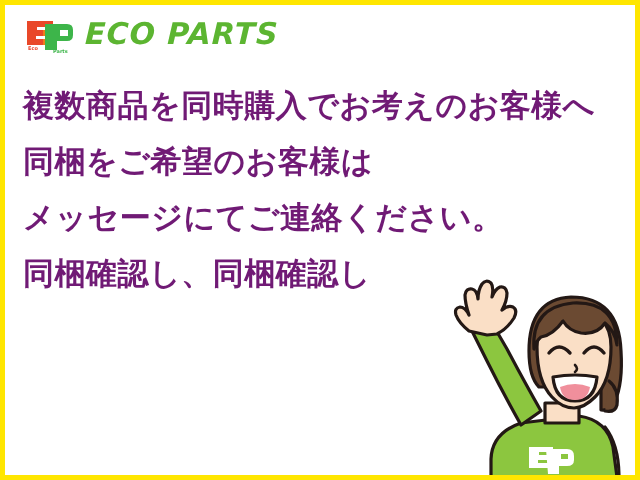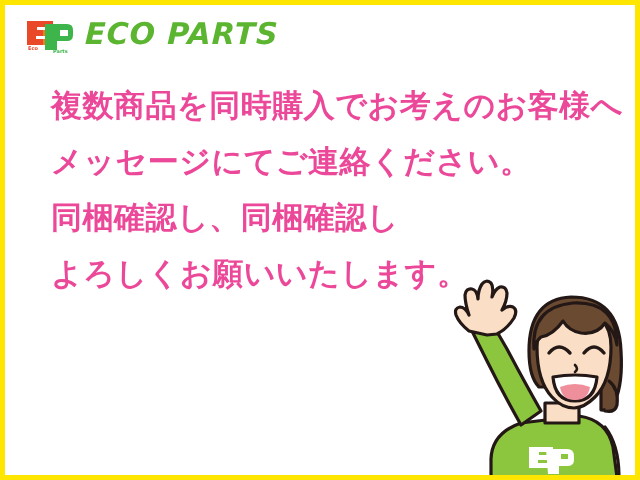--- a/index.html
+++ b/index.html
@@ -53,25 +53,24 @@
   .message {
     position: absolute;
     left: 18px;
     top: 72px;
     width: 600px;
   }
   .msg-line {
     font-family: "DejaVu Sans", "Liberation Sans", sans-serif;
     font-size: 31px;
     font-weight: bold;
-    color: #ec4899;
+    color: #701a75;
     line-height: 56px;
     white-space: nowrap;
     letter-spacing: 0.5px;
-    margin-left: 28px;
   }
   
   .character {
     position: absolute;
     right: -4px;
     bottom: -2px;
     width: 210px;
     height: 200px;
     pointer-events: none;
   }
@@ -100,23 +99,23 @@
         <text x="5" y="35" font-family="DejaVu Sans, sans-serif" font-size="5" font-weight="bold" fill="#e8432a">Eco</text>
         <text x="30" y="37.5" font-family="DejaVu Sans, sans-serif" font-size="5" font-weight="bold" fill="#3db54a">Parts</text>
       </svg>
     </div>
 
     <div class="brand-text">ECO PARTS</div>
   </div>
 
   <div class="message">
     <div class="msg-line">複数商品を同時購入でお考えのお客様へ</div>
+    <div class="msg-line">同梱をご希望のお客様は</div>
     <div class="msg-line">メッセージにてご連絡ください。</div>
     <div class="msg-line">同梱確認し、同梱確認し</div>
-    <div class="msg-line">よろしくお願いいたします。</div>
   </div>
 
   <div class="character">
     <svg viewBox="0 0 210 200" xmlns="http://www.w3.org/2000/svg">
       <g stroke="#231815" stroke-width="3.2" stroke-linejoin="round" stroke-linecap="round">
 
         <path d="M62 200 L62 182 Q63 156 92 146 L150 139 Q178 143 184 170 L188 200 Z" fill="#8cc63f"></path>
 
         <path d="M176 150 Q190 168 190 200" fill="none"></path>
 

